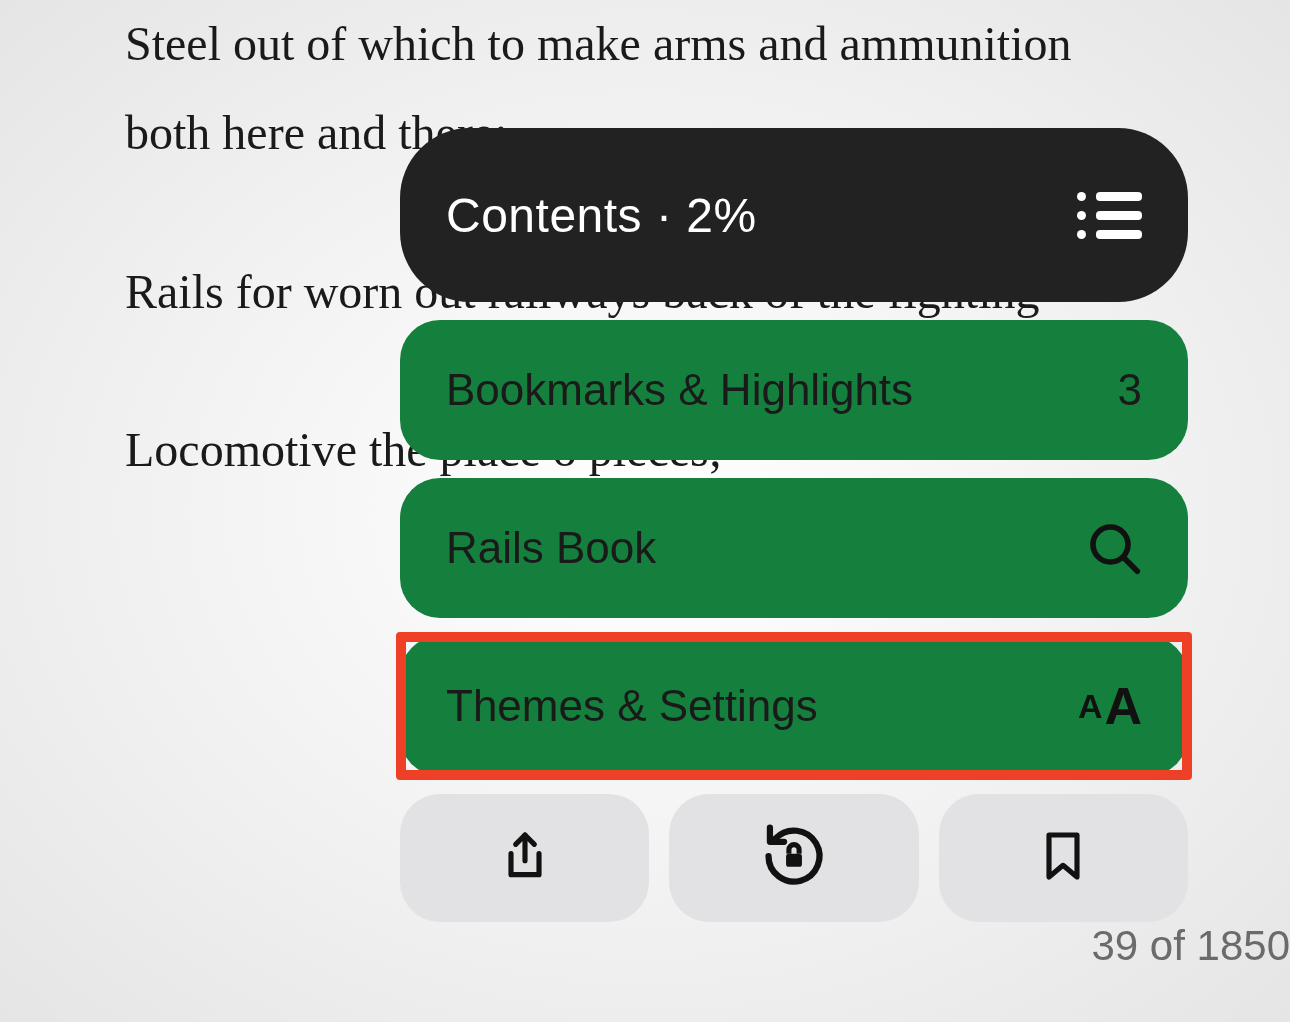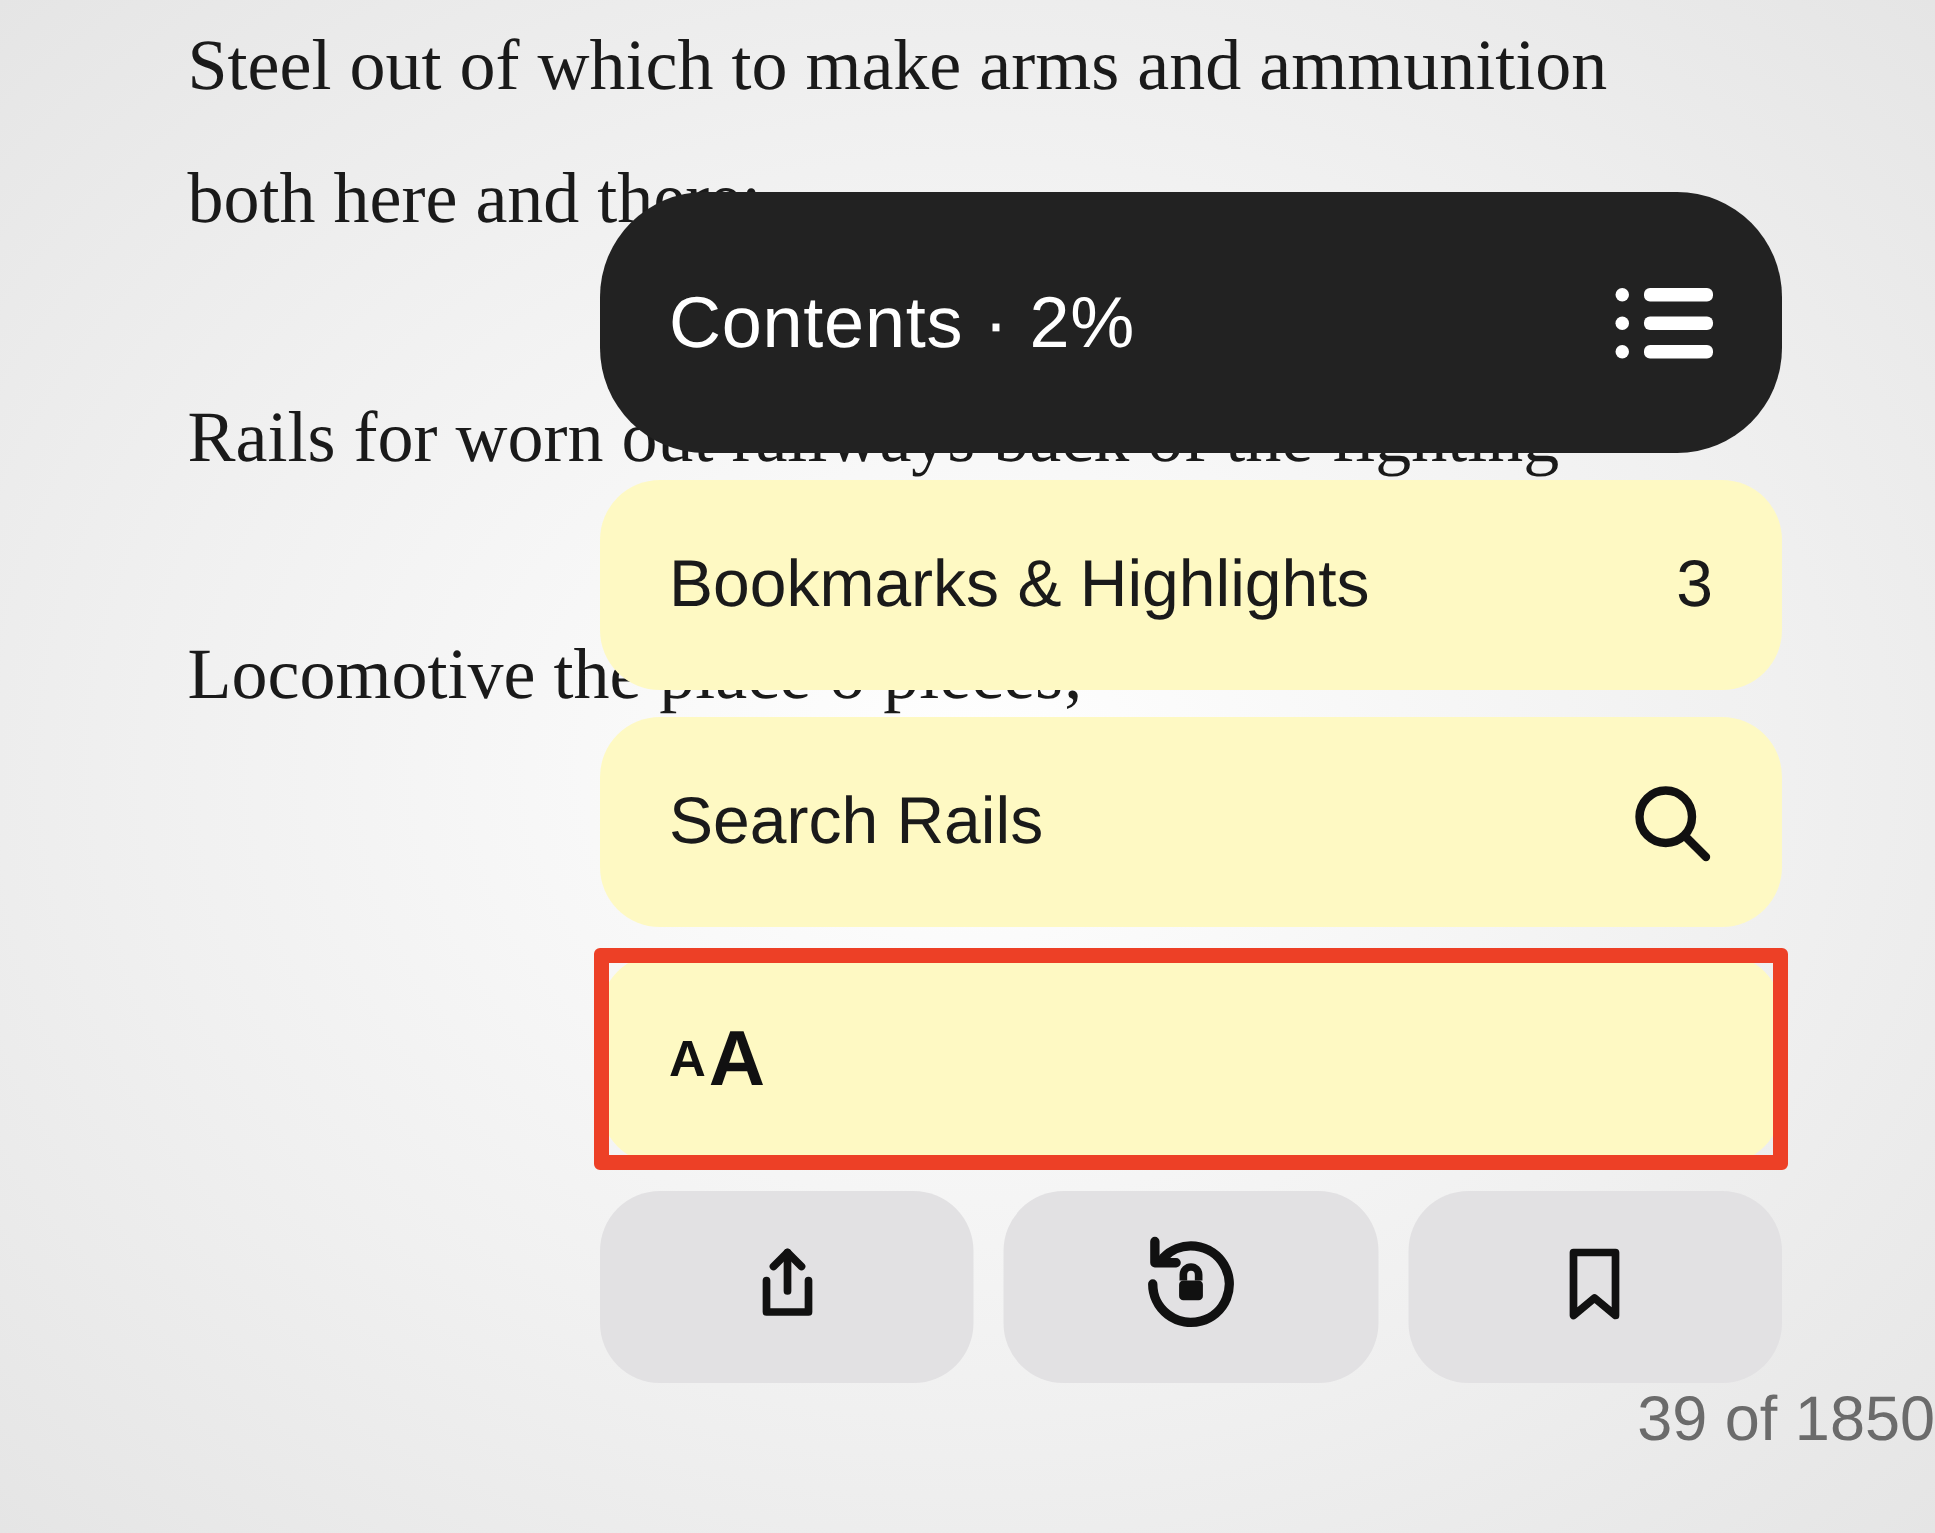--- a/index.html
+++ b/index.html
@@ -46,21 +46,21 @@
     height: 174px;
     border-radius: 70px;
   }
   .contents-pill .label { font-size: 48px; font-weight: 500; letter-spacing: 0.5px; }
   .list-icon { display: flex; flex-direction: column; gap: 10px; }
   .list-row { display: flex; align-items: center; gap: 10px; }
   .list-dot { width: 9px; height: 9px; border-radius: 50%; background: #fff; }
   .list-bar { width: 46px; height: 9px; border-radius: 4px; background: #fff; }
 
   .menu-item {
-    background: #fef9c3;
+    background: #15803d;
     color: #1a1a1a;
     height: 140px;
     font-size: 44px;
     font-weight: 500;
   }
   .menu-item .right { font-size: 44px; display: flex; align-items: center; }
 
   .highlight-box {
     border: 10px solid #ed4026;
     border-radius: 4px;
@@ -134,31 +134,32 @@
         </span>
     </span>
   </div>
 
   <div class="pop-item menu-item">
     <span>Bookmarks &amp; Highlights</span>
     <span class="right">3</span>
   </div>
 
   <div class="pop-item menu-item">
-    <span>Search Rails</span>
+    <span>Rails Book</span>
     <span class="right">
       <svg class="icon-svg" viewBox="0 0 24 24" fill="none" stroke="#111" stroke-width="2.4">
         <circle cx="10.5" cy="10.5" r="7.5"></circle>
         <line x1="16.2" y1="16.2" x2="22" y2="22" stroke-linecap="round"></line>
       </svg>
     </span>
   </div>
 
   <div class="themes-wrap">
     <div class="pop-item menu-item" style="margin-bottom:18px;">
+      <span>Themes &amp; Settings</span>
       <span class="right aa-wrap">
         <span class="aa-small">A</span>
           <span class="aa-large">A</span>
       </span>
     </div>
     <div class="highlight-box"></div>
   </div>
 
   <div class="action-row">
     <div class="action-btn">

